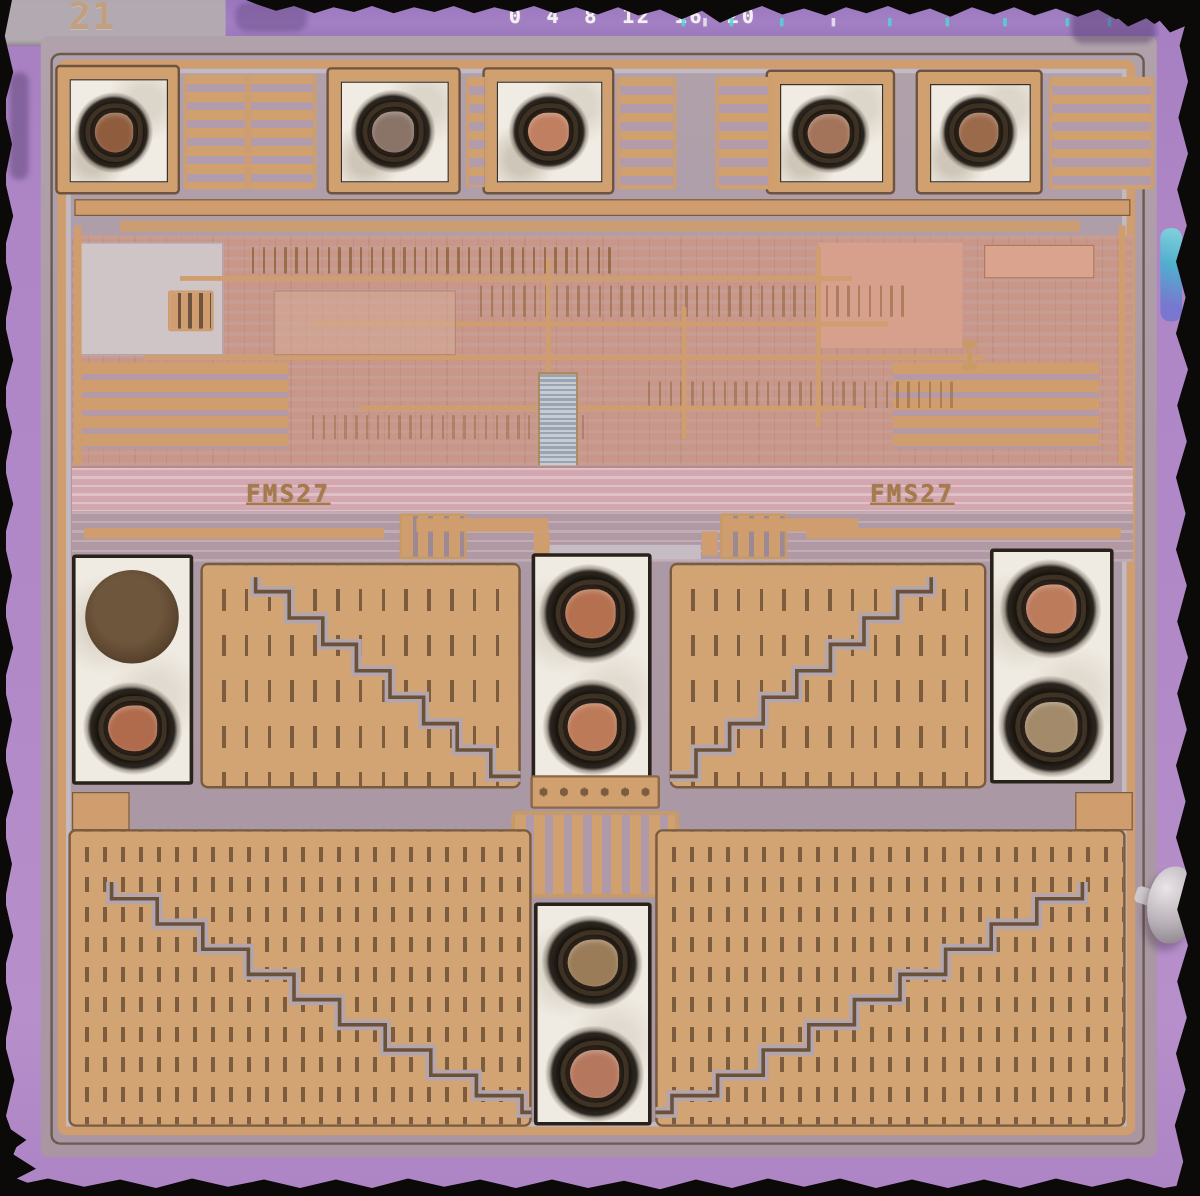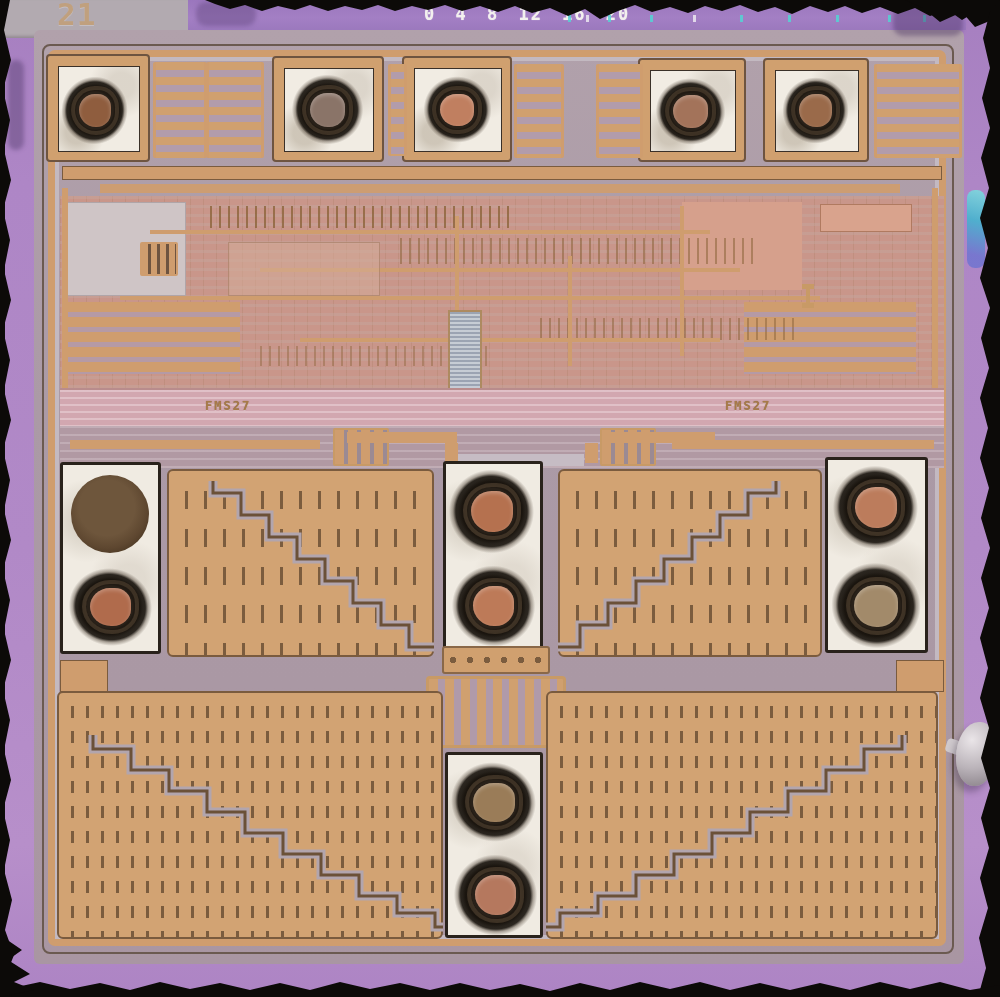--- a/index.html
+++ b/index.html
@@ -70,22 +70,22 @@
     border:2px solid #c89a66;border-radius:2px;}
 
   
   .logic{left:60px;top:196px;width:884px;height:192px;background:#c9968a;
     background-image:
       repeating-linear-gradient(180deg,rgba(196,168,160,.4) 0 3px,rgba(0,0,0,0) 3px 9px),
       repeating-linear-gradient(90deg,rgba(150,110,75,.18) 0 1px,rgba(0,0,0,0) 1px 13px);}
   .pinkband{left:60px;top:388px;width:884px;height:38px;background:#d2a7b0;
     background-image:repeating-linear-gradient(180deg,rgba(255,245,248,.32) 0 2px,rgba(0,0,0,0) 2px 7px);
     border-top:2px solid #b98c8c;box-sizing:border-box;}
-  .fms{font-family:"DejaVu Sans Mono",monospace;font-size:12px;font-weight:bold;
-    color:#a87a48;letter-spacing:2px;text-shadow:0 1px 0 rgba(255,255,255,.28),0 0 1px #6e5440;}
+  .fms{font-family:"DejaVu Sans Mono",monospace;font-size:20px;font-weight:bold;
+    color:#a87a48;letter-spacing:2px;text-shadow:0 1px 0 rgba(255,255,255,.28),0 0 1px #6e5440;text-decoration:underline;}
   .grayband{left:60px;top:426px;width:884px;height:42px;background:#b199a3;
     background-image:repeating-linear-gradient(180deg,rgba(222,208,214,.35) 0 2px,rgba(0,0,0,0) 2px 8px);}
   .resistor{left:448px;top:310px;width:34px;height:104px;background:#c6ccd4;
     background-image:repeating-linear-gradient(180deg,rgba(120,130,150,.55) 0 2px,rgba(0,0,0,0) 2px 4px);
     border:2px solid #ad8a60;box-sizing:border-box;}
   .ibeam{left:802px;top:284px;width:12px;height:24px;
     border-top:5px solid #c89a66;border-bottom:5px solid #c89a66;box-sizing:border-box;
     background:linear-gradient(#c89a66,#c89a66) center/4px 100% no-repeat;}
 
   

